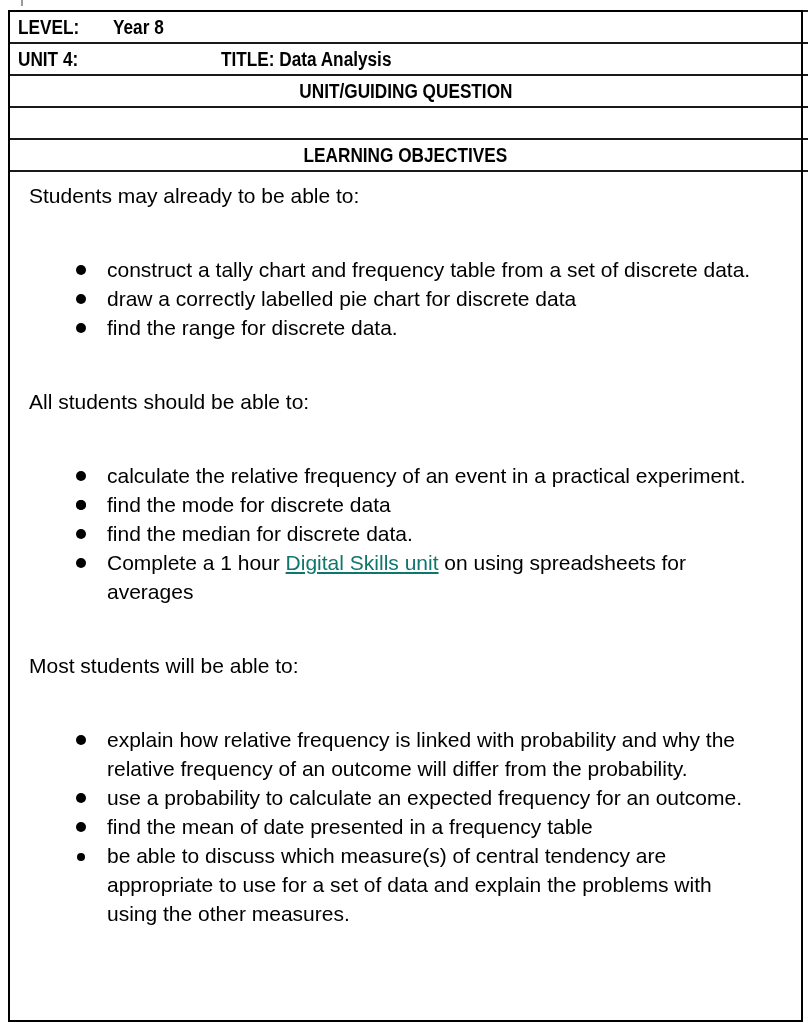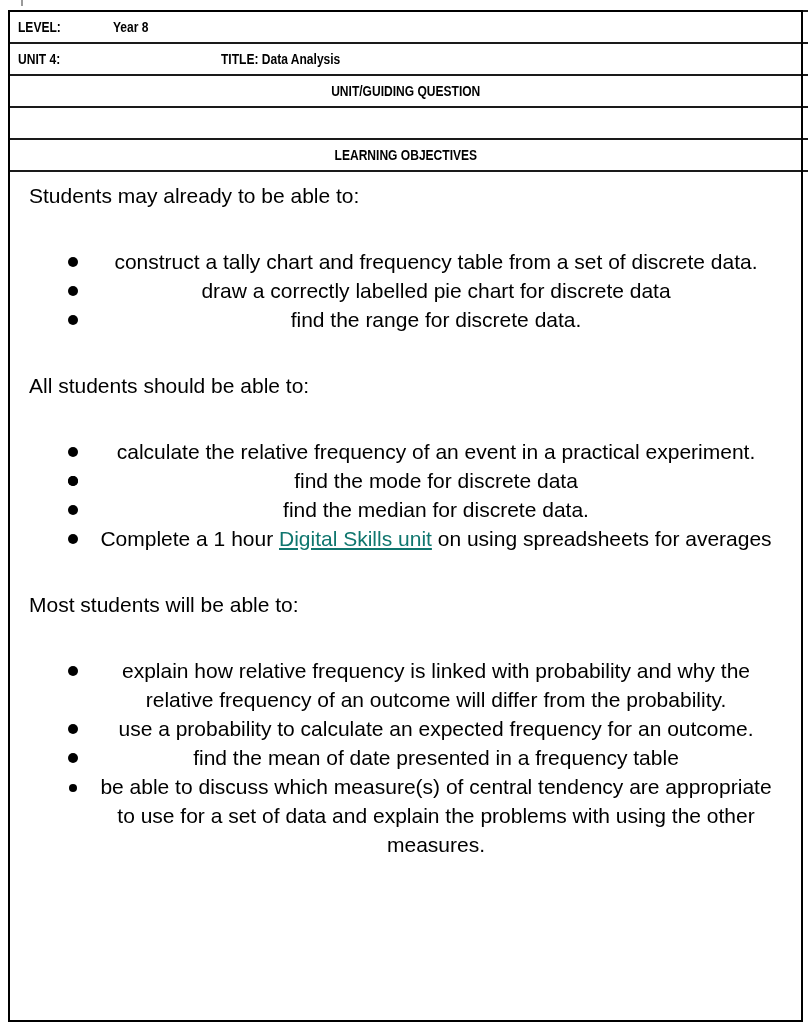--- a/index.html
+++ b/index.html
@@ -32,21 +32,21 @@
     border-right: 2px solid #000;
     border-top: 2px solid #000;
     box-sizing: border-box;
   }
   .hrow {
     position: relative;
     height: 32px;
     border-bottom: 2px solid #1a1a1a;
     box-sizing: border-box;
     font-weight: bold;
-    font-size: 14px;
+    font-size: 20px;
     line-height: 30px;
     white-space: nowrap;
   }
   .hrow::after {
     
     content: "";
     position: absolute;
     right: -8px;
     bottom: -2px;
     width: 6px;
@@ -101,23 +101,22 @@
   }
   .section-intro {
     margin: 8px;
     height: 29px;
   }
   .spacer {
     height: 29px;
   }
   ul.objectives {
     list-style: none;
-    margin: 0;
+    margin: 8px;
     padding: 0;
-    text-align: center;
   }
   ul.objectives li {
     position: relative;
     padding-left: 78px;
     padding-right: 28px;
   }
   ul.objectives li .bullet {
     position: absolute;
     left: 47px;
     top: 10px;

